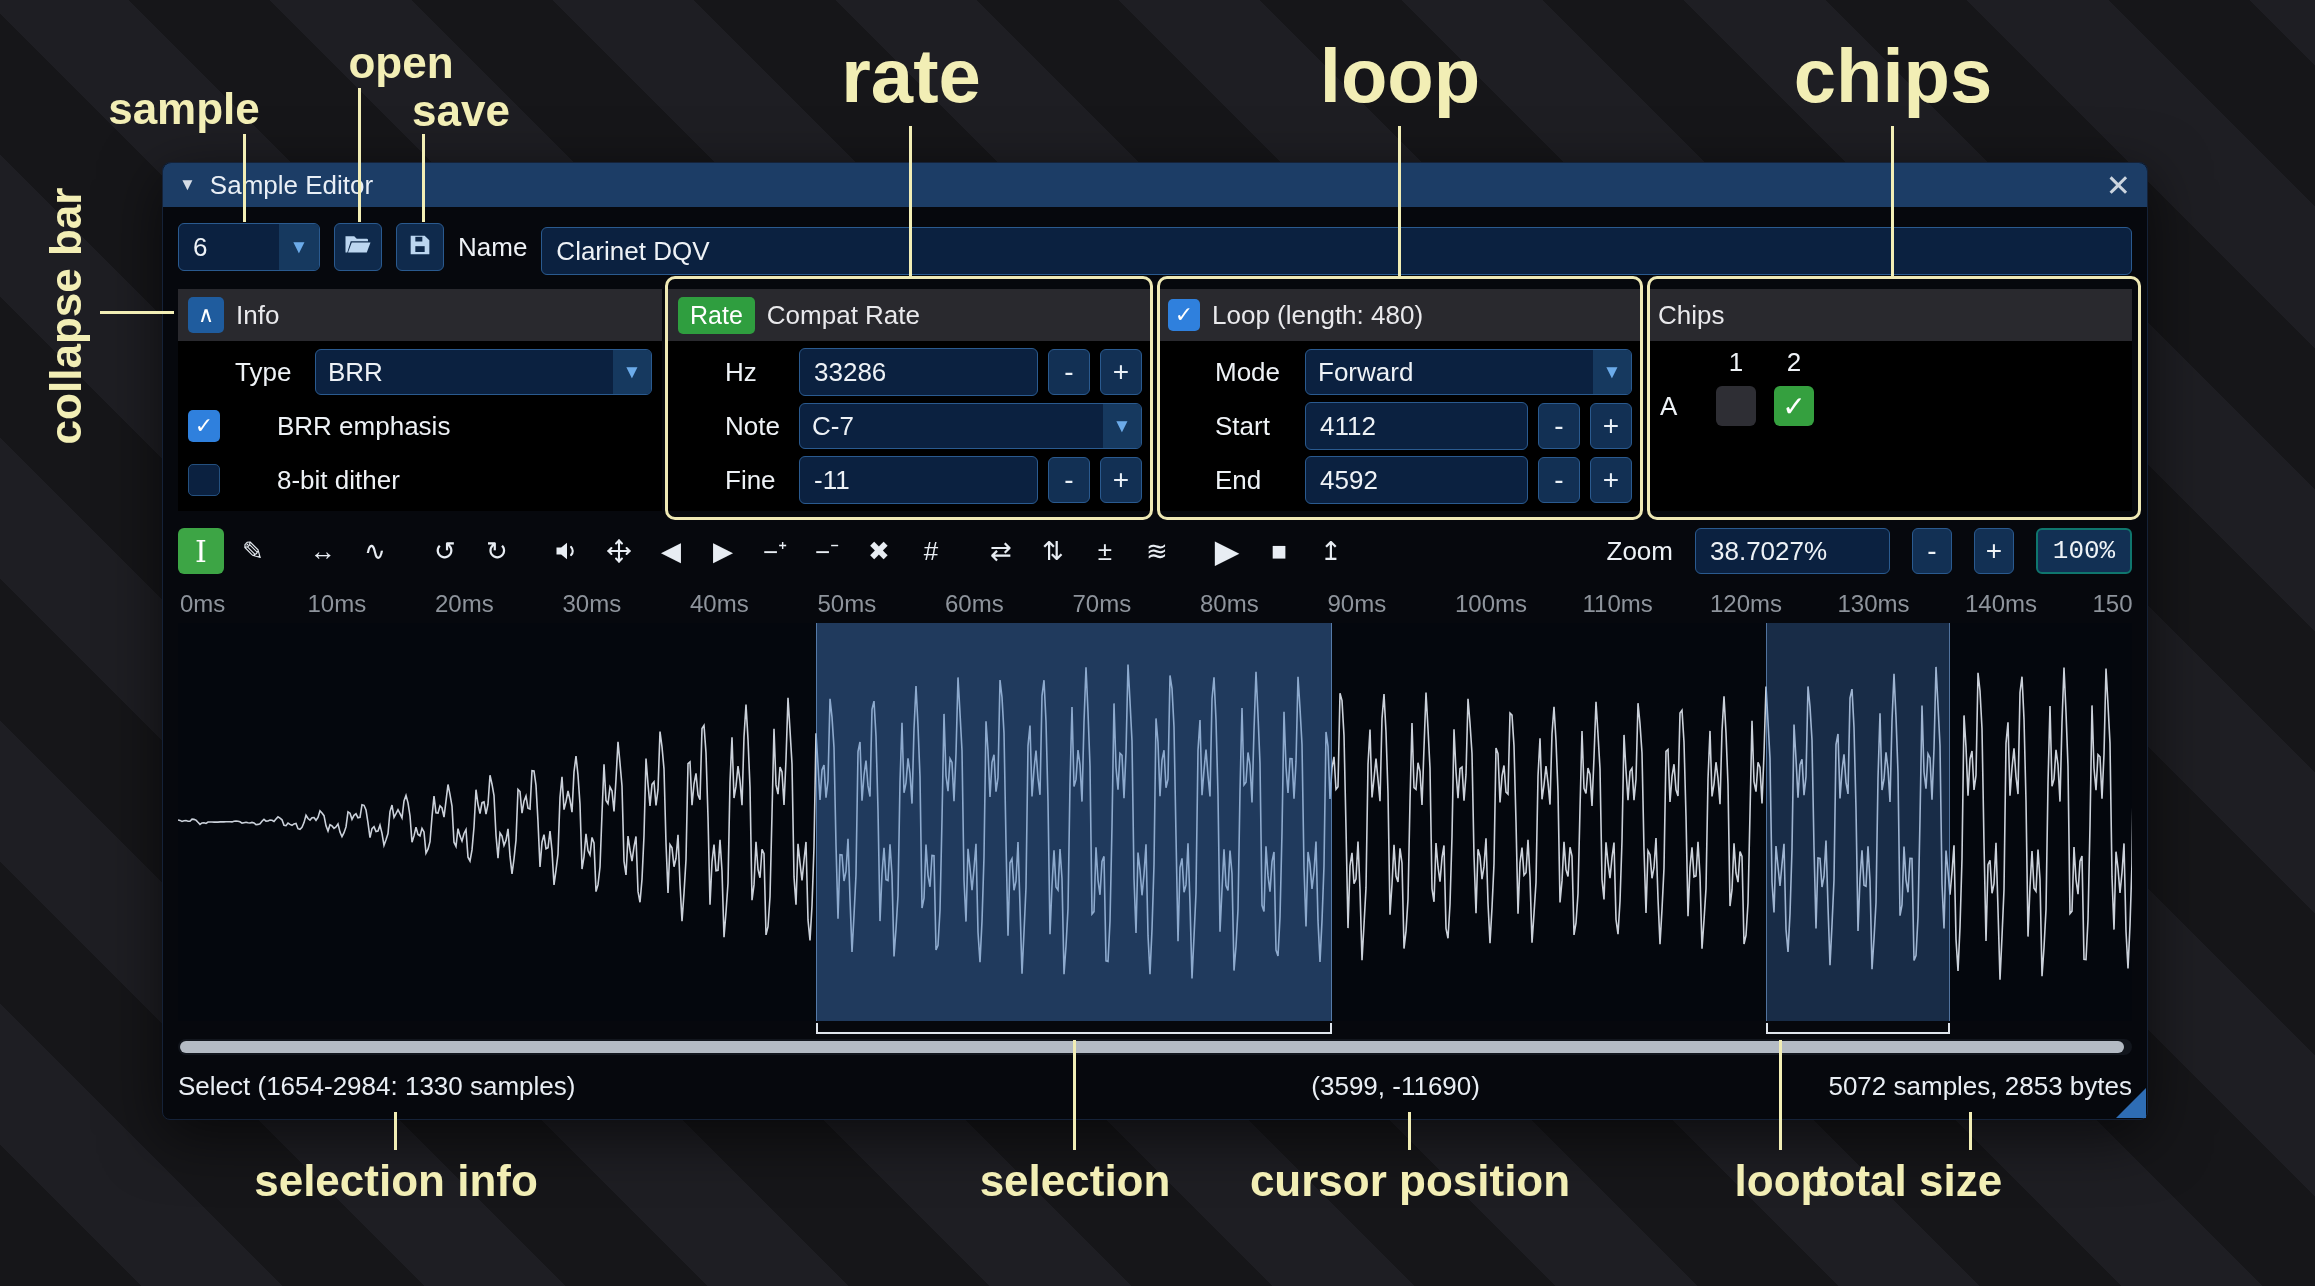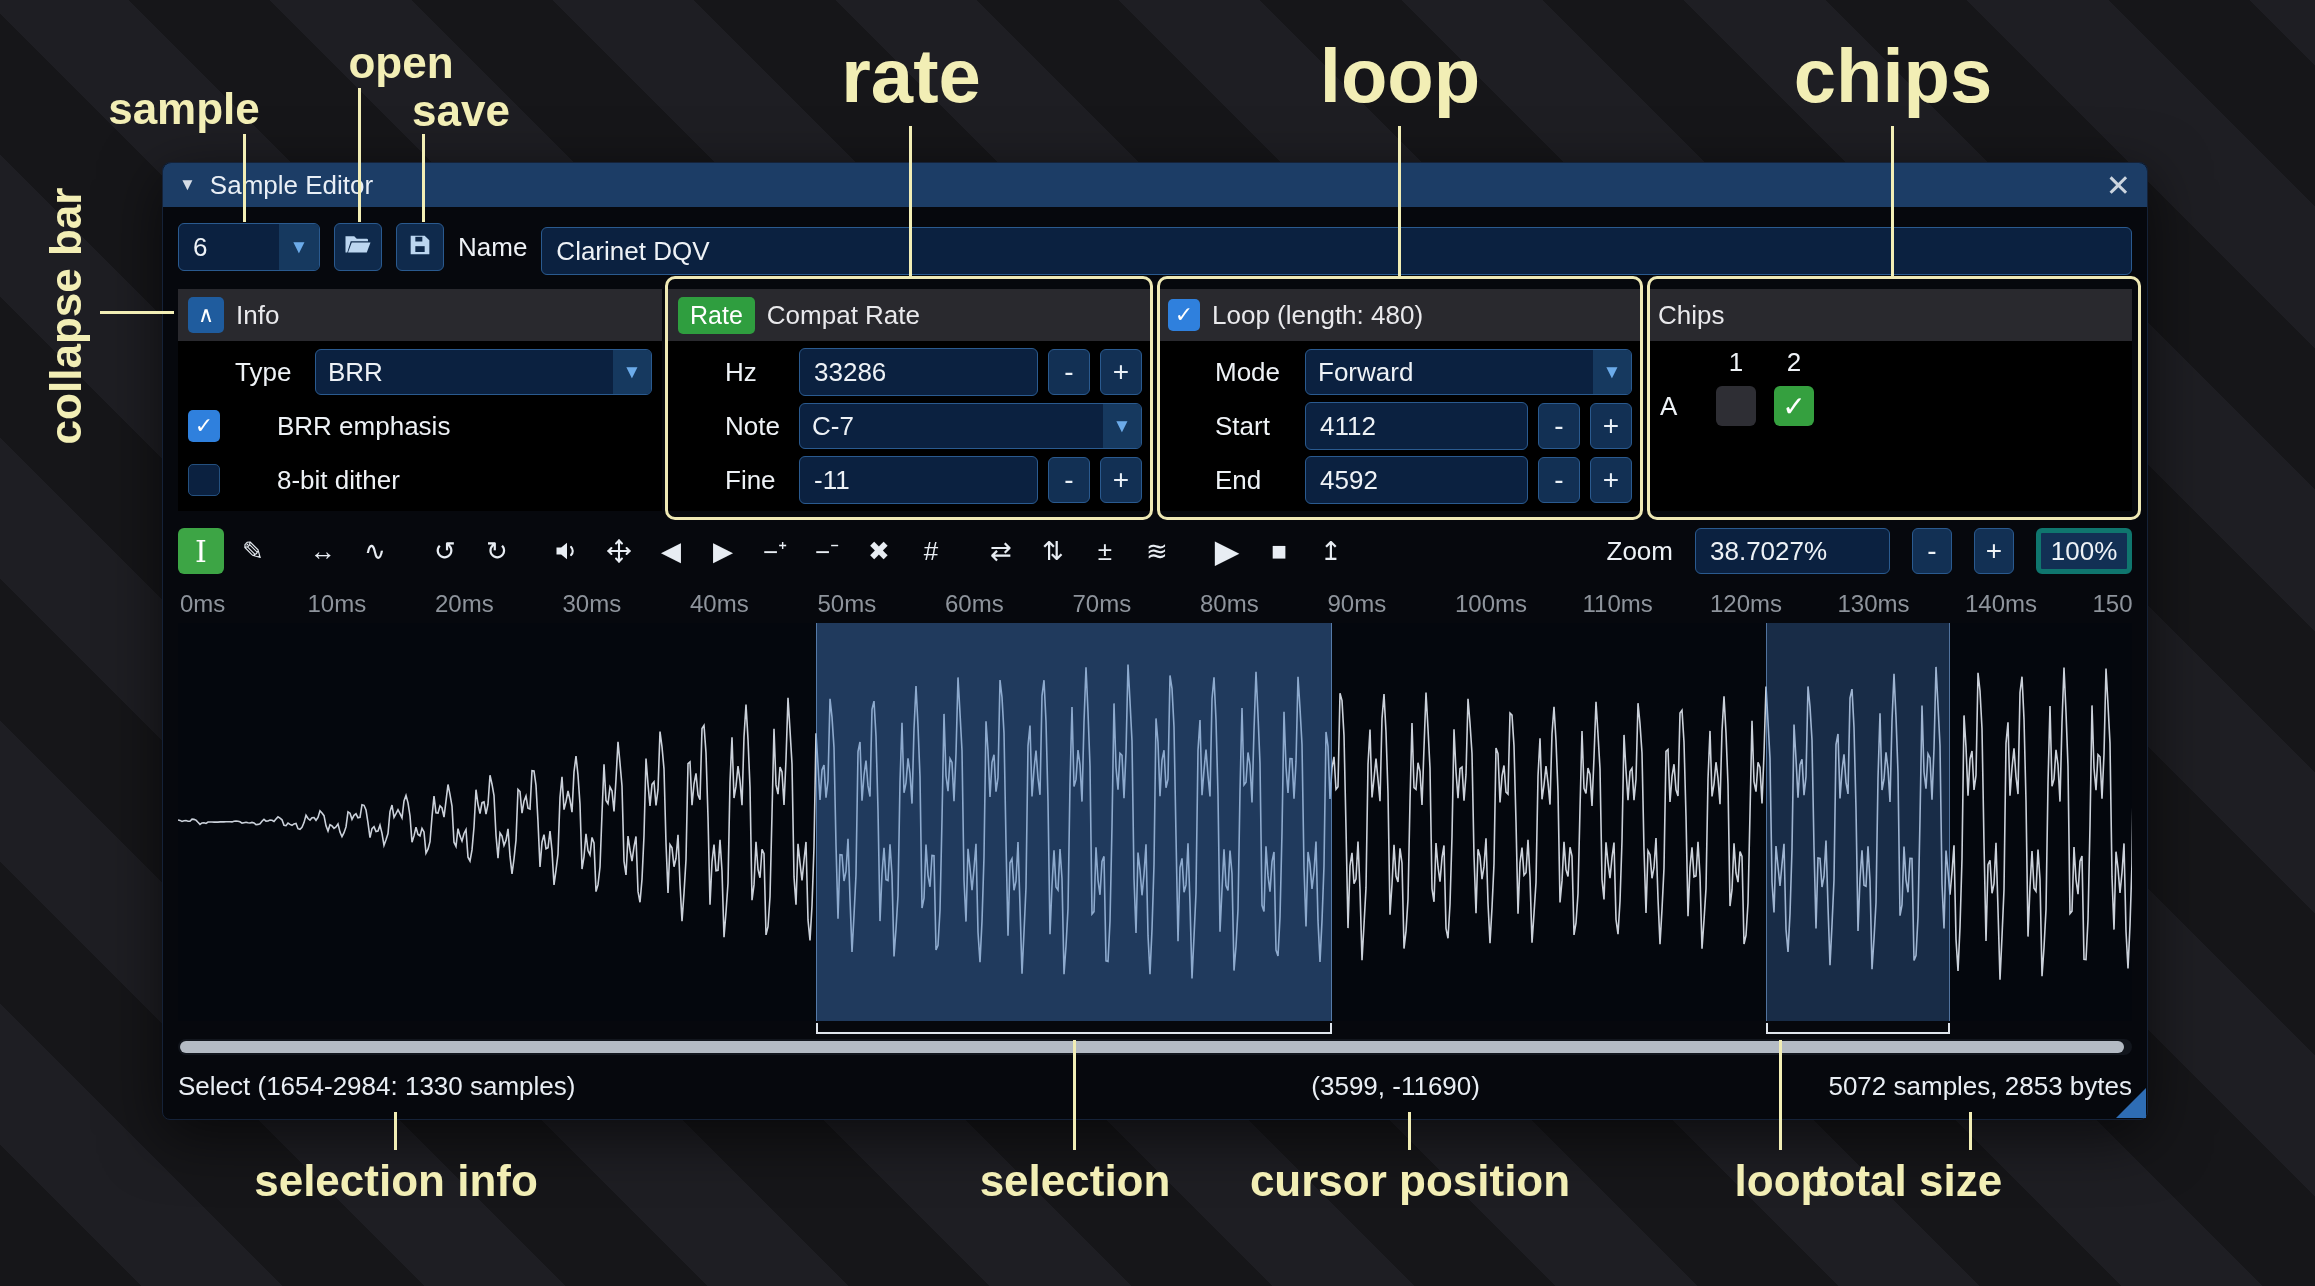--- a/index.html
+++ b/index.html
@@ -70,21 +70,21 @@
   .toolbar { display:flex; align-items:center; margin-top:14px; height:52px; flex:0 0 auto; }
   .tb-icons { display:flex; align-items:center; gap:6px; }
   .tbtn { width:46px; height:46px; display:flex; align-items:center; justify-content:center; color:#e8edf3; font-size:26px; border-radius:6px; }
   .tbtn.gap { margin-left:18px; }
   .tbtn.active { background:#3da545; color:#fff; }
   .tbtn.serif { font-family:"DejaVu Serif", serif; font-size:30px; }
   .tbtn.big { font-size:32px; }
   .zoom-cluster { margin-left:auto; display:flex; align-items:center; gap:22px; }
   .zoom-value { width:195px; height:46px; background:#0b2140; border:1px solid #2a5a8f; border-radius:6px; display:flex; align-items:center; padding:0 14px; color:#eef2f6; font-size:26px; }
   .zoom-btn { width:40px; height:46px; background:#123054; border:1px solid #2a5a8f; border-radius:6px; display:flex; align-items:center; justify-content:center; color:#eef2f6; font-size:28px; }
-  .zoom-reset { width:96px; height:46px; background:#123054; border:5px solid #0f766e; border-radius:6px; display:flex; align-items:center; justify-content:center; color:#eef2f6; font-size:26px; }
+  .zoom-reset { width:96px; height:46px; background:#123054; border:2px solid #0f766e; border-radius:6px; display:flex; align-items:center; justify-content:center; color:#eef2f6; font-size:26px;font-family:Liberation Mono, monospace; }
 
   
   .ruler { position:relative; height:40px; margin-top:6px; overflow:hidden; color:#8e949c; font-size:24px; flex:0 0 auto; }
   .tick { position:absolute; top:7px; white-space:nowrap; }
   .wavewrap { position:relative; height:398px; background:#04070d; overflow:hidden; flex:0 0 auto; }
   .wavewrap svg { position:absolute; left:0; top:0; }
   .region { position:absolute; top:0; bottom:0; background:rgba(66,122,191,.45);
     border-left:1px solid rgba(130,175,230,.55); border-right:1px solid rgba(130,175,230,.55); }
   .region.looparea { background:rgba(66,122,191,.33); }
   .brackets { position:relative; height:16px; flex:0 0 auto; }

